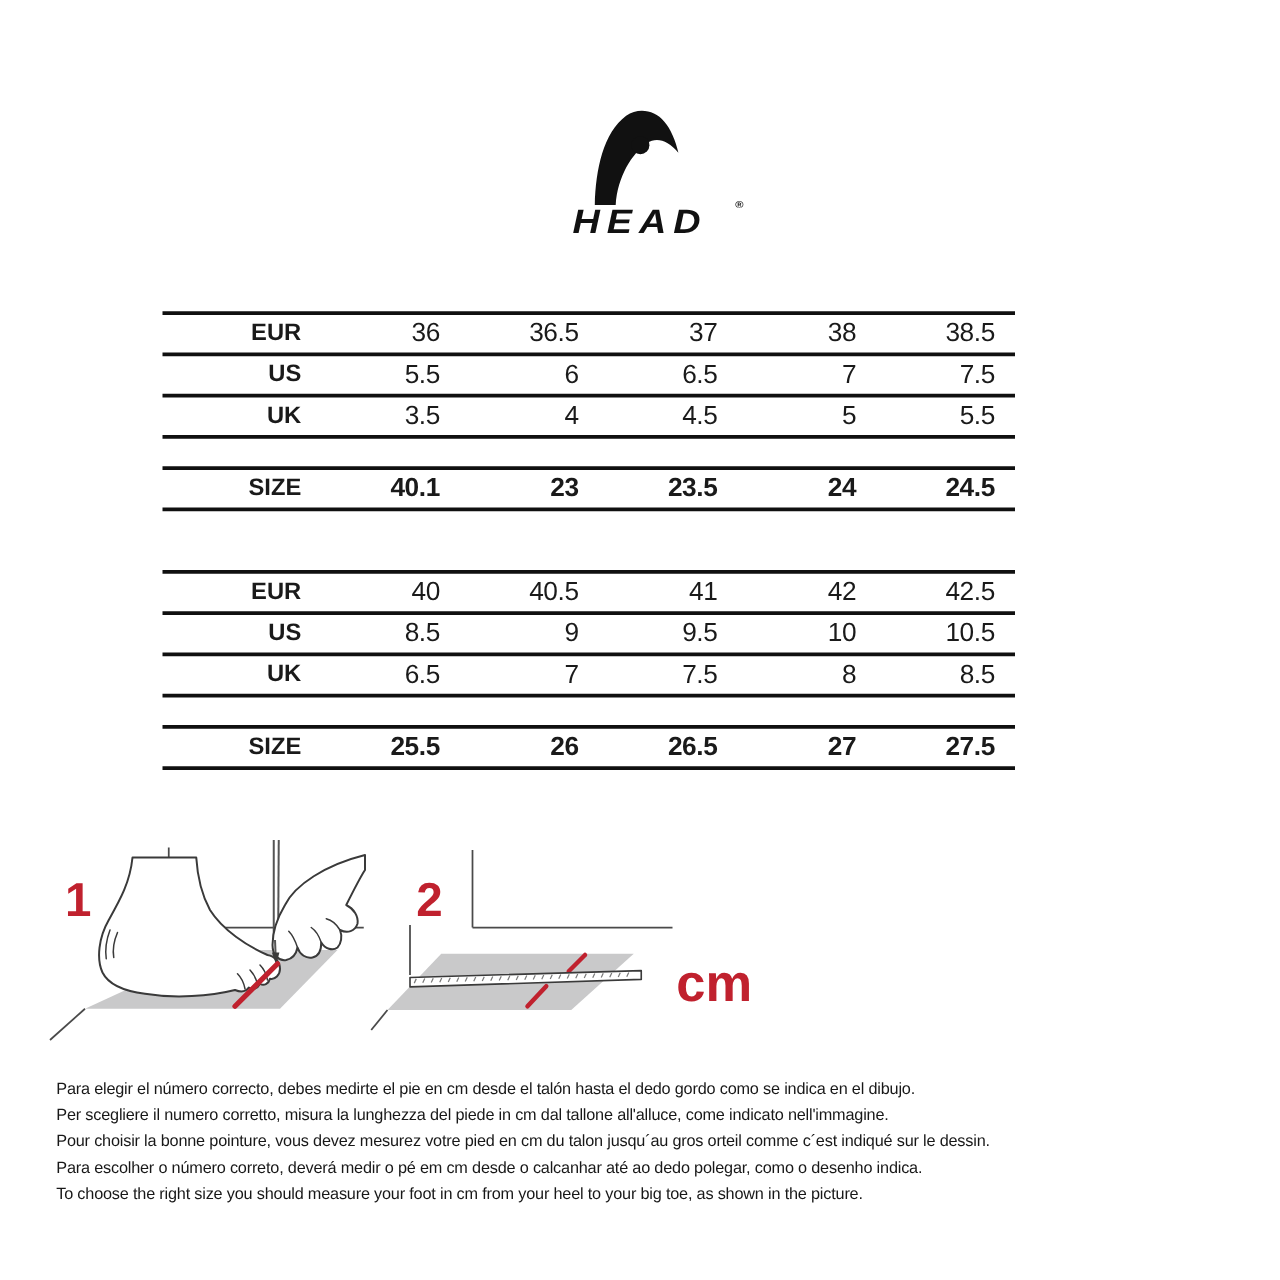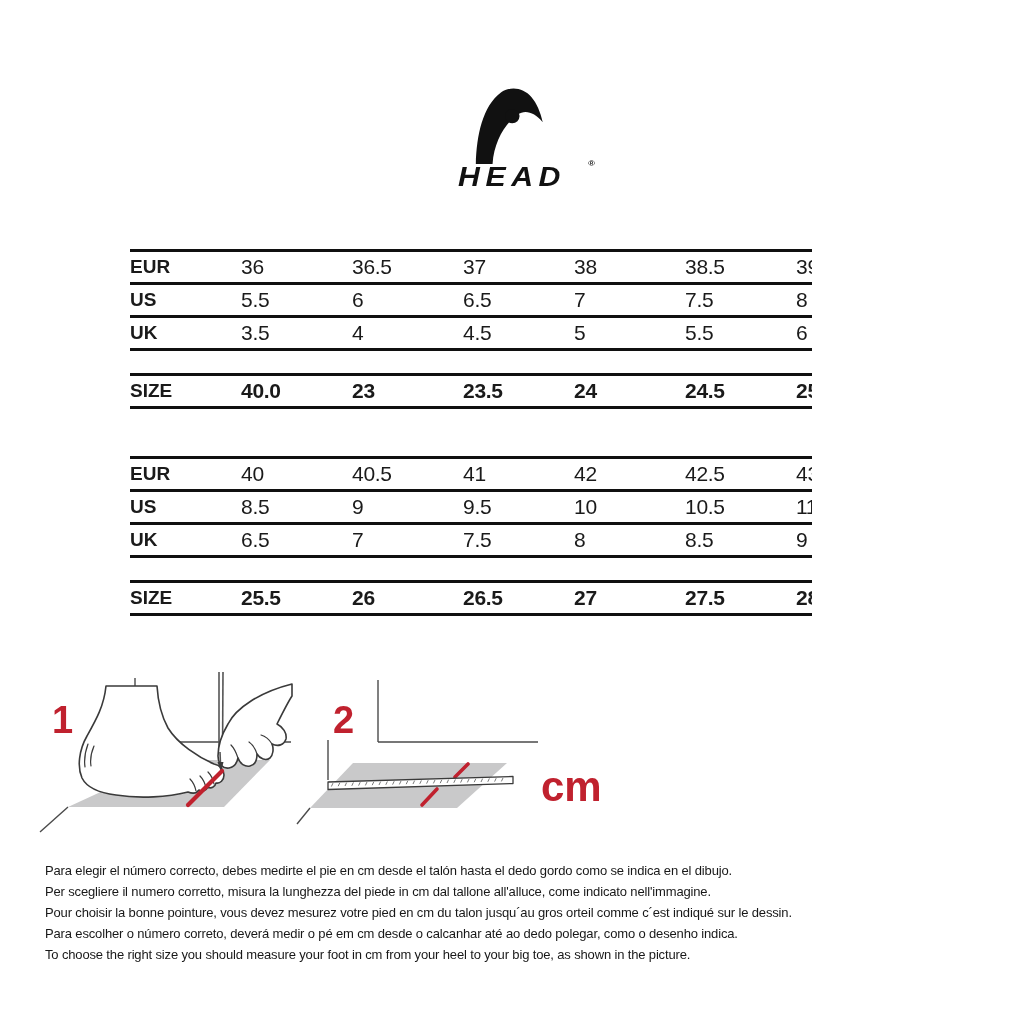--- a/index.html
+++ b/index.html
@@ -10,21 +10,21 @@
   .logo-symbol{position:absolute;left:468px;top:88px;width:78px;height:76px;}
   .logo-word{position:absolute;left:432px;top:162px;width:160px;text-align:center;
              font-weight:bold;font-style:italic;font-size:27px;letter-spacing:5px;color:#111;
              transform:scaleX(1.12);transform-origin:center;}
   .logo-reg{position:absolute;right:6px;top:-3px;font-size:8px;font-style:normal;letter-spacing:0;}
 
   
   .size-table{position:absolute;left:130px;width:777px;}
   .rule{height:3px;background:#101010;}
   .t-row{display:grid;grid-template-columns:repeat(7,1fr);height:30px;align-items:center;}
-  .cell{text-align:left;font-size:21px;letter-spacing:-0.3px;color:#1a1a1a;}
+  .cell{text-align:right;font-size:21px;letter-spacing:-0.3px;color:#1a1a1a;}
   .lbl{font-weight:bold;font-size:19px;letter-spacing:0;}
   .boldvals .cell{font-weight:bold;}
   .t-spacer{height:22px;}
 
   
   .illus{position:absolute;}
   .outline{stroke:#4a4a4a;stroke-width:1.4;fill:none;}
   .shape{fill:#ffffff;stroke:#3a3a3a;stroke-width:1.6;stroke-linejoin:round;}
   .detail{stroke:#3a3a3a;stroke-width:1.2;fill:none;stroke-linecap:round;}
   .paper{fill:#c9c9ca;stroke:none;}
@@ -85,21 +85,21 @@
       <div class="cell">4.5</div>
       <div class="cell">5</div>
       <div class="cell">5.5</div>
       <div class="cell">6</div>
     </div>
     <div class="rule"></div>
     <div class="t-spacer"></div>
     <div class="rule"></div>
     <div class="t-row boldvals">
       <div class="cell lbl">SIZE</div>
-      <div class="cell">40.0</div>
+      <div class="cell">40.1</div>
       <div class="cell">23</div>
       <div class="cell">23.5</div>
       <div class="cell">24</div>
       <div class="cell">24.5</div>
       <div class="cell">25</div>
     </div>
     <div class="rule"></div>
   </div>
 
   <div class="size-table" style="top:456px;">

